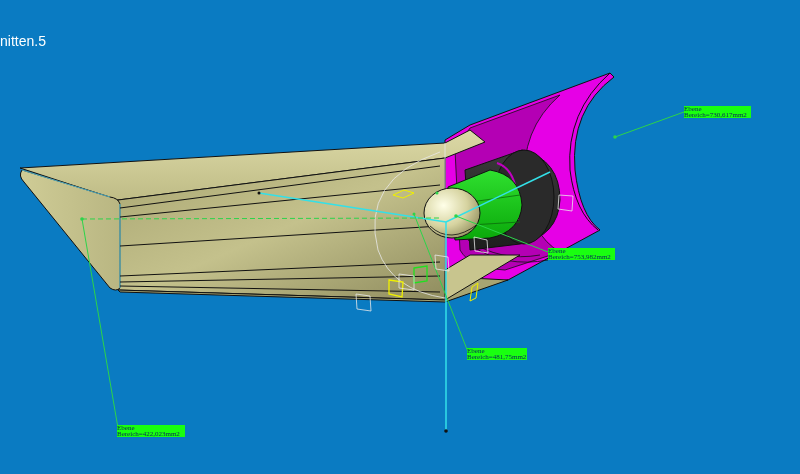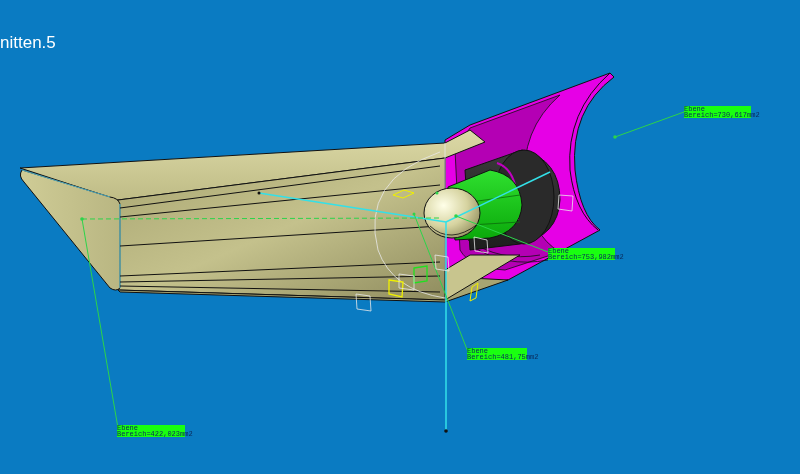--- a/index.html
+++ b/index.html
@@ -5,26 +5,26 @@
   html, body { margin: 0; padding: 0; }
   body {
     width: 800px; height: 474px; overflow: hidden;
     background: #0a7bc2;
     font-family: "DejaVu Sans", sans-serif;
     position: relative;
   }
   .viewport { position: absolute; left: 0; top: 0; width: 800px; height: 474px; background: #0a7bc2; }
   .tree-label {
     position: absolute; left: 0; top: 33px;
-    color: #ffffff; font-size: 17px; font-family: "Liberation Sans", sans-serif;
+    color: #ffffff; font-size: 14px; font-family: "Liberation Sans", sans-serif;
   }
   svg.scene { position: absolute; left: 0; top: 0; }
   .annot {
     position: absolute;
-    font-family: Liberation Mono, monospace;
+    font-family: Liberation Serif, serif;
     font-size: 7px; line-height: 6px;
     color: #0a2a5a;
     white-space: nowrap;
   }
   .annot .bg {
     position: absolute; left: 0; top: 0;
     background: #19ff10;
   }
   .annot .l1, .annot .l2 { position: relative; display: block; }
 </style>

